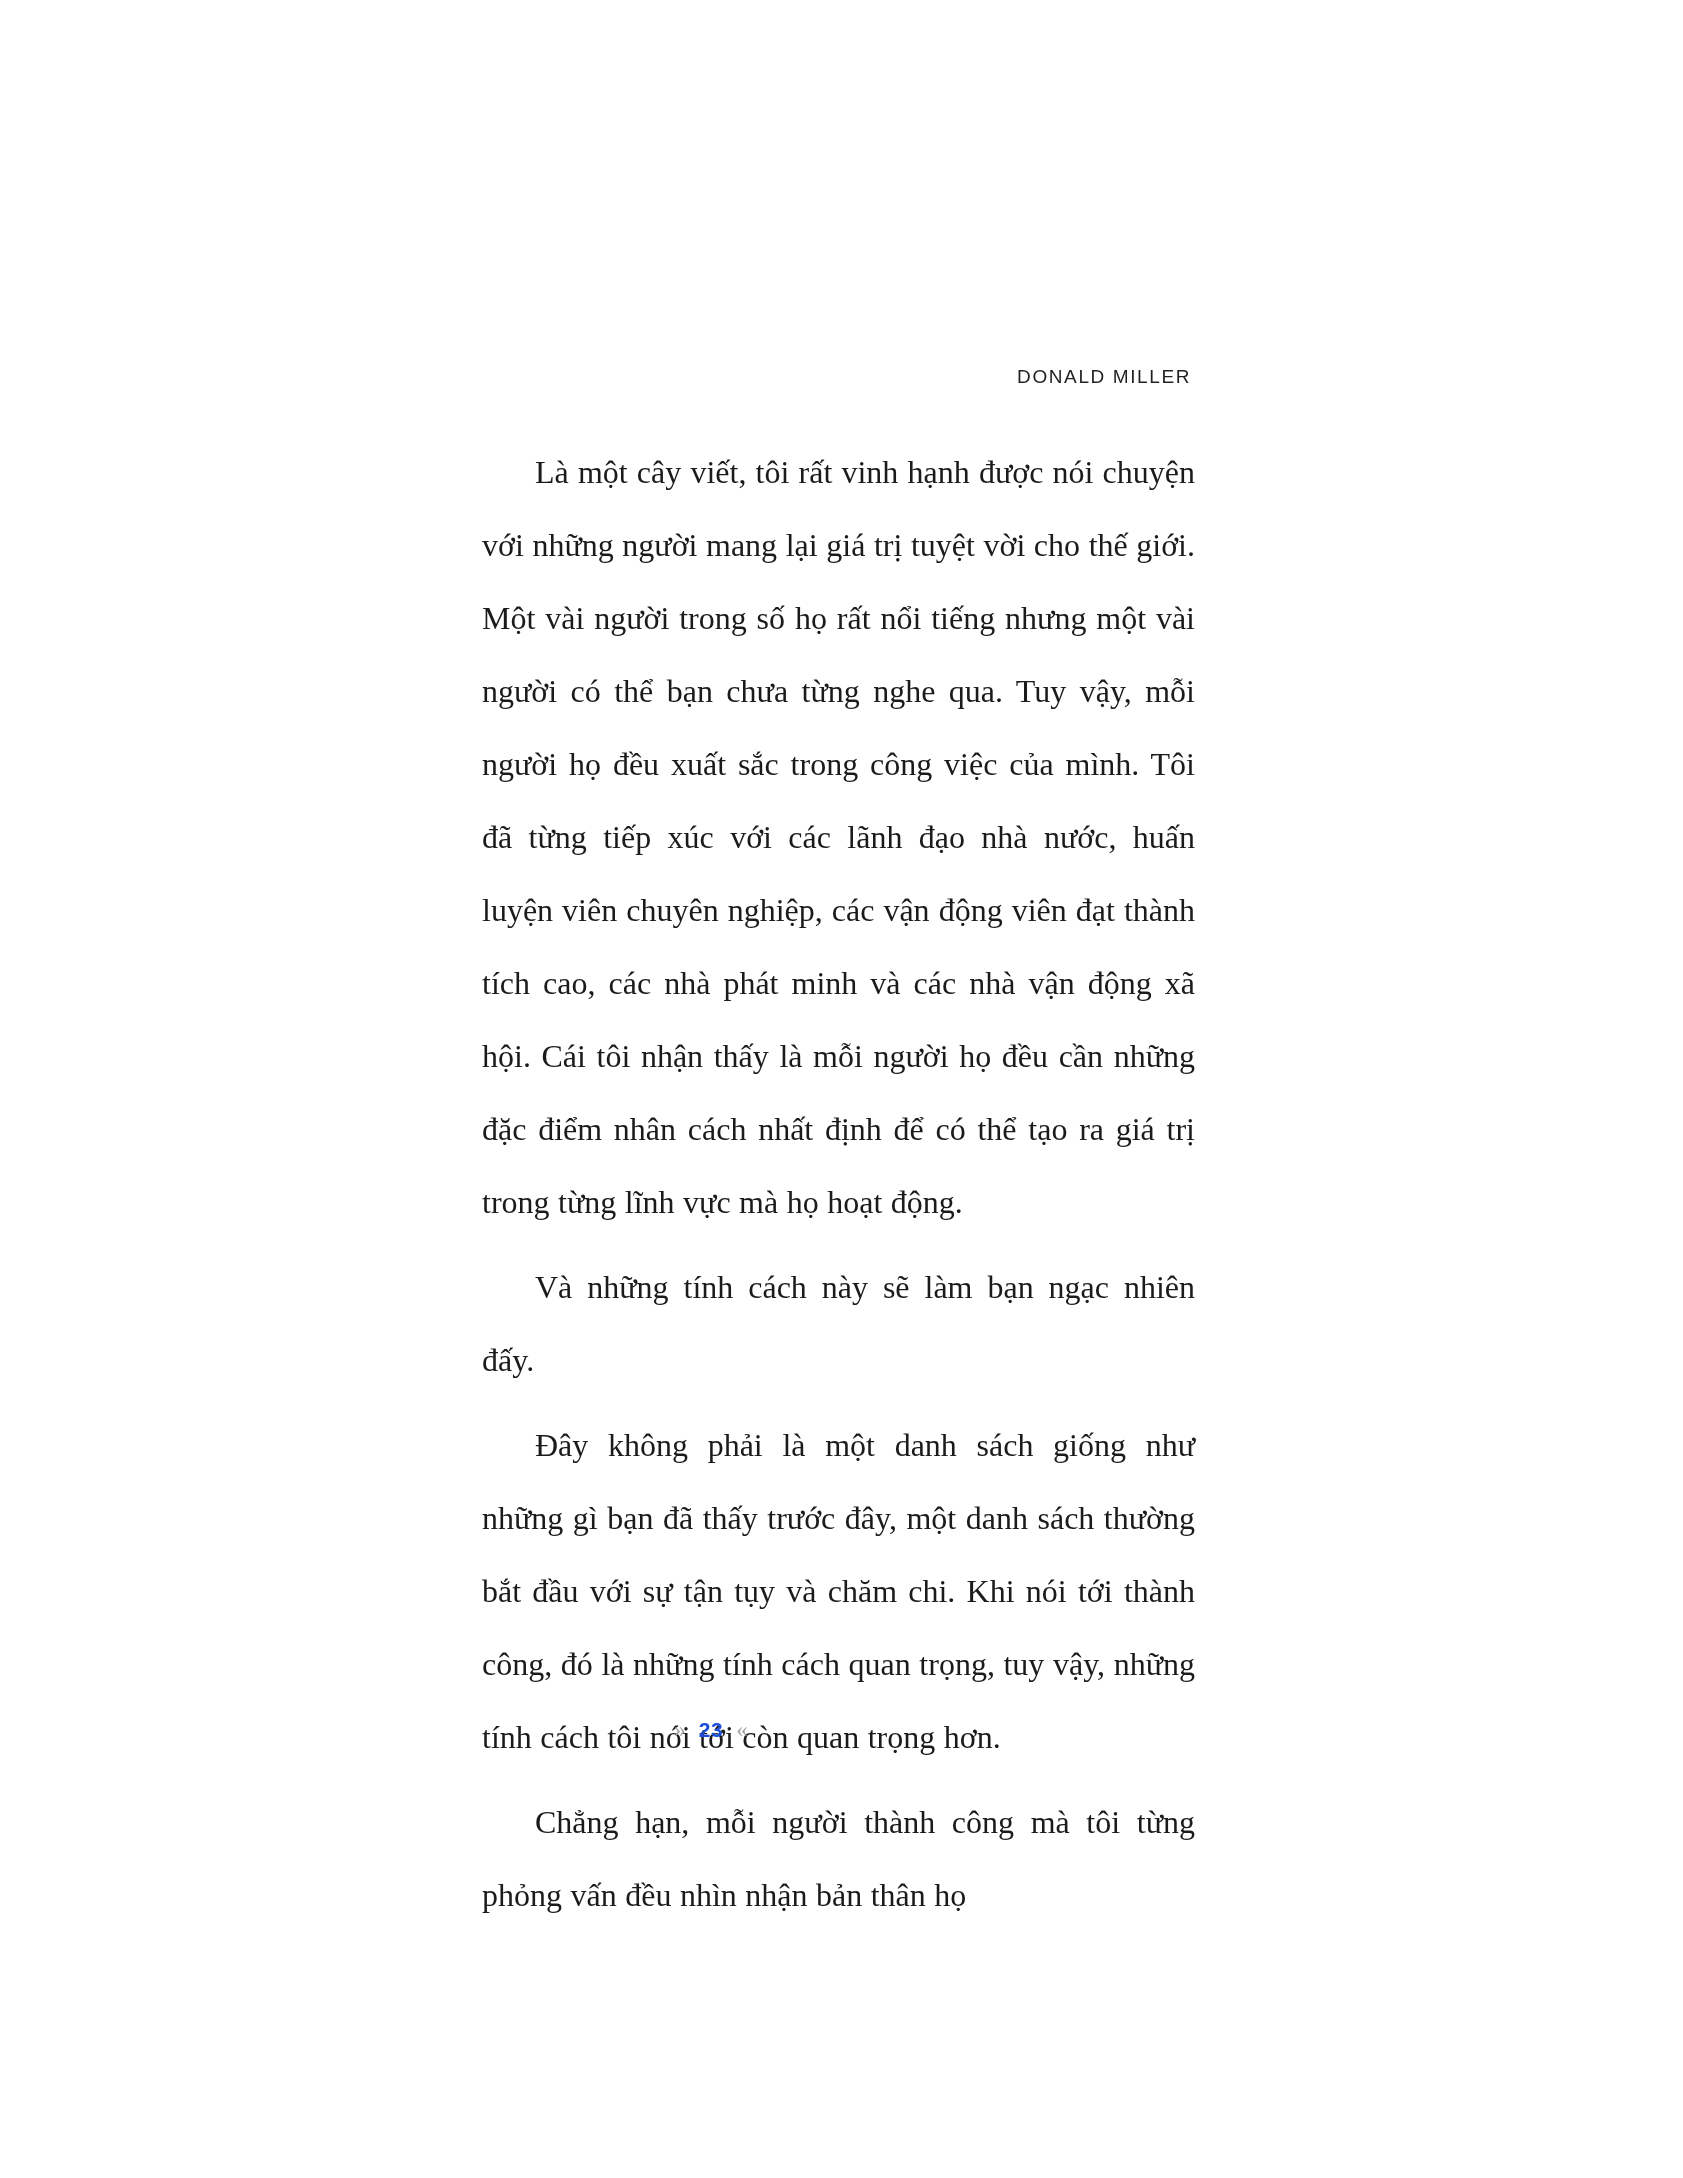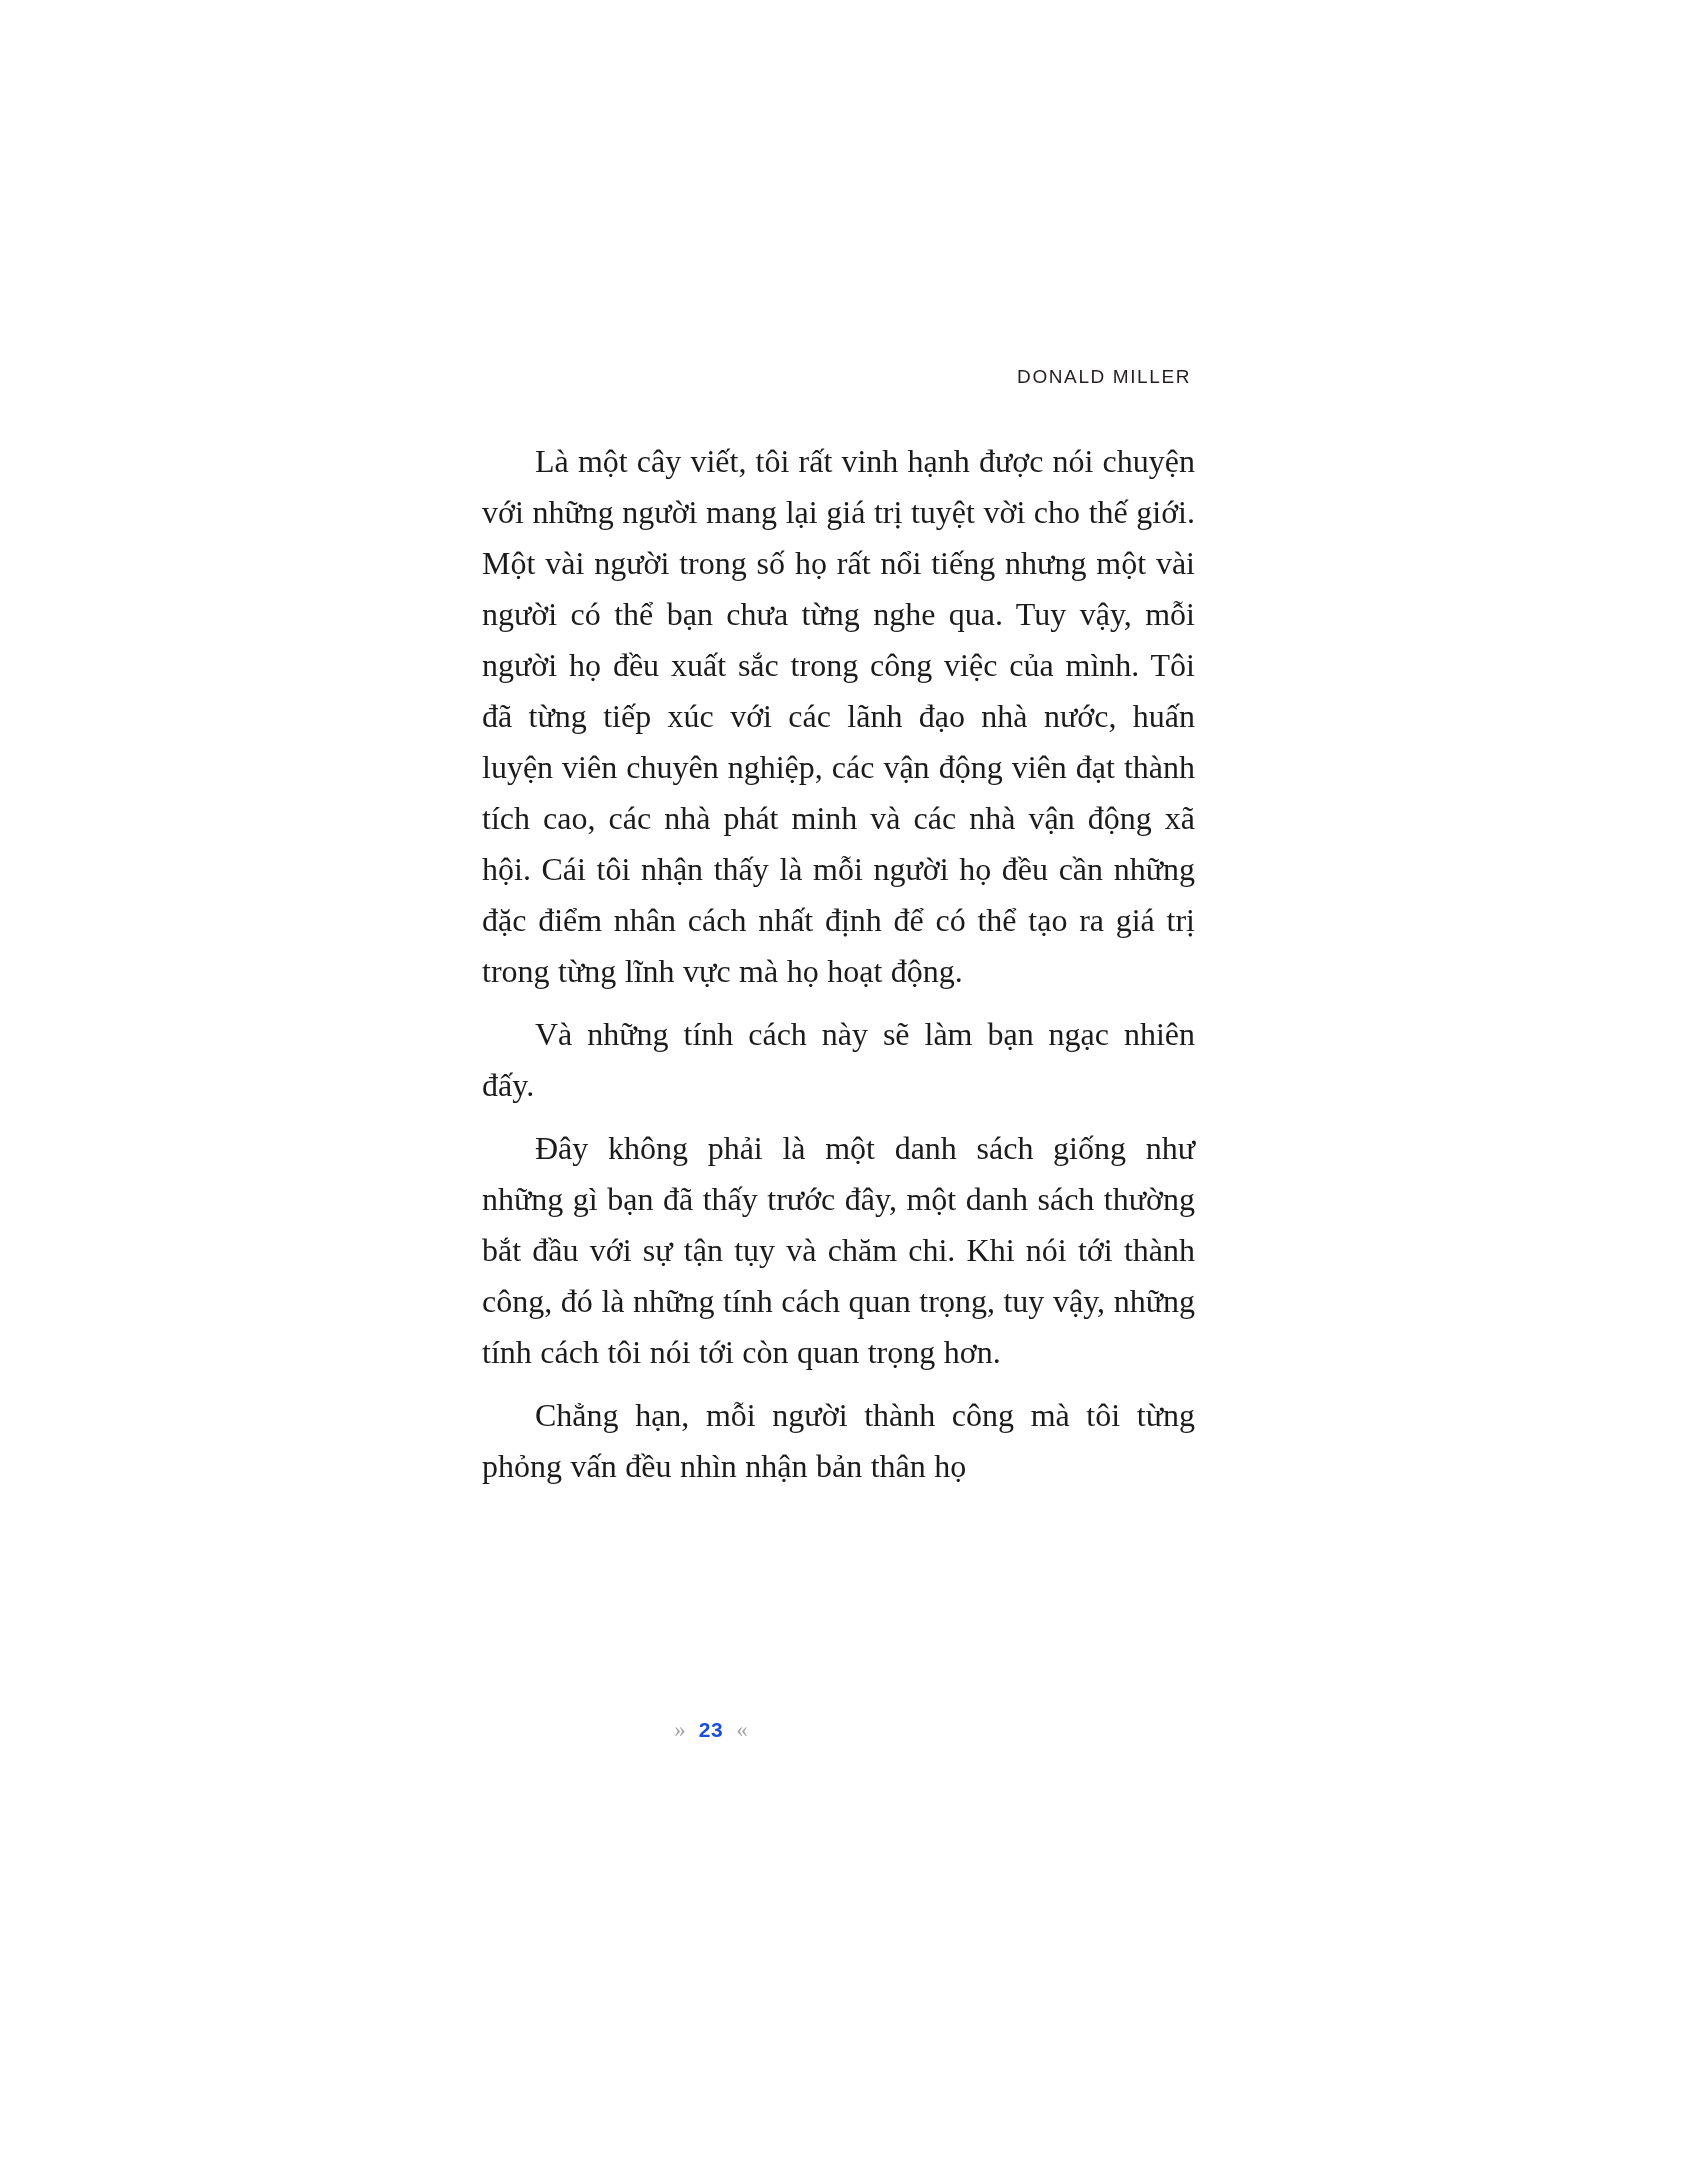--- a/index.html
+++ b/index.html
@@ -28,21 +28,21 @@
     font-size: 19px;
     letter-spacing: 1.6px;
     color: #231f20;
     text-align: right;
     margin: 0 0 48px 0;
     padding-right: 4px;
   }
   .body-text p {
     margin: 12px 0 2px 0;
     font-size: 32px;
-    line-height: 51px;
+    line-height: 73px;
     color: #1b1b1b;
     text-align: justify;
     text-justify: inter-word;
     text-indent: 53px;
     word-spacing: 0.5px;
   }
   .body-text p:last-child {
     margin-bottom: 0;
   }
   .folio {

